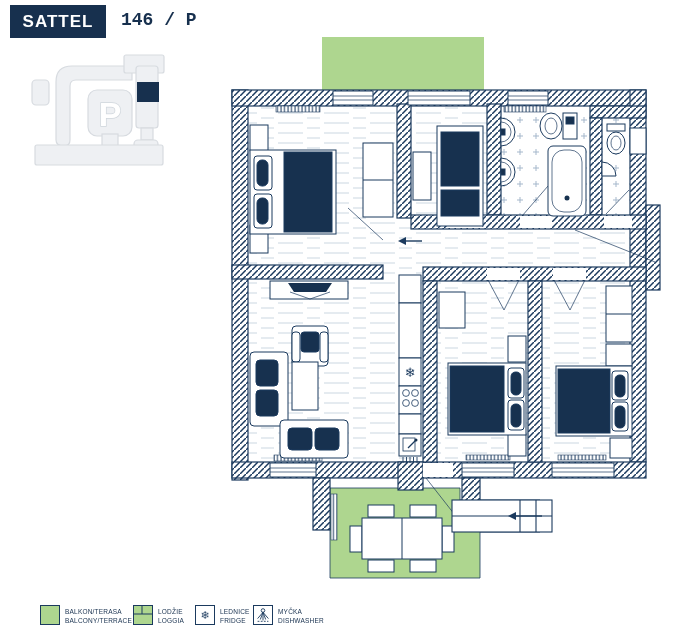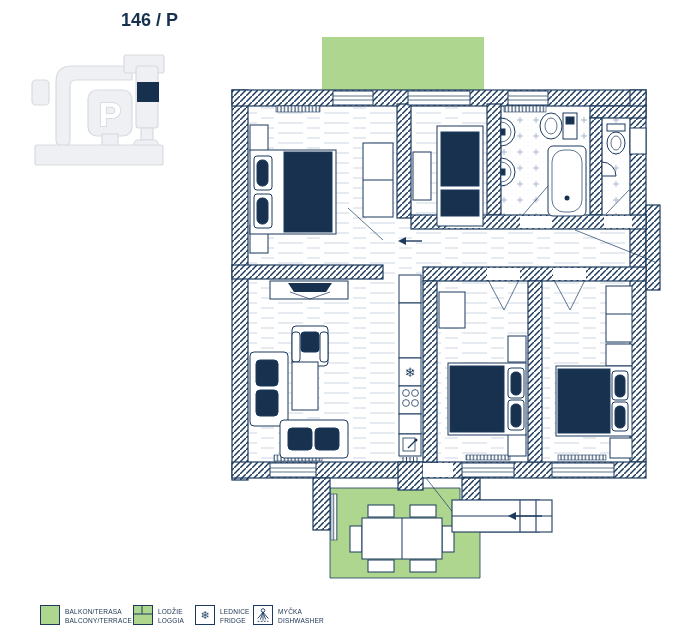--- a/index.html
+++ b/index.html
@@ -3,21 +3,21 @@
 <meta charset="utf-8">
 <style>
   html,body{margin:0;padding:0;background:#ffffff;}
   #stage{position:relative;width:686px;height:641px;background:#fff;overflow:hidden;
          font-family:"Liberation Sans",sans-serif;}
   .abs{position:absolute;}
   
   #title-badge{left:10px;top:5px;width:96px;height:33px;background:#17304e;
     color:#fff;display:flex;align-items:center;justify-content:center;
     font-weight:bold;font-size:17px;letter-spacing:1px;}
-  #unit-no{left:121px;top:10px;color:#17304e;font-weight:bold;font-size:18px;}
+  #unit-no{left:121px;top:10px;color:#17304e;font-weight:bold;font-size:18px;font-family:Liberation Mono, monospace;}
   
   .leg-item{top:605px;display:flex;align-items:flex-start;gap:5px;}
   .leg-swatch{width:20px;height:20px;box-sizing:border-box;border:1px solid #1b3a5e;
     display:flex;align-items:center;justify-content:center;flex:0 0 auto;background:#fff;}
   .leg-swatch.green{background:#aed68f;}
   .leg-label{font-size:6.5px;line-height:1.35;color:#17304e;letter-spacing:.2px;
     text-transform:uppercase;padding-top:3px;white-space:nowrap;}
   .snow{font-size:11px;color:#1b3a5e;line-height:1;}
 </style>
 </head>
@@ -253,20 +253,23 @@
     <g stroke="#1b3a5e" stroke-width="1.1" fill="#ffffff">
       <rect x="452" y="500" width="100" height="32"></rect>
       <line x1="452" y1="516" x2="552" y2="516"></line>
       <line x1="520" y1="500" x2="520" y2="532"></line>
       <line x1="536" y1="500" x2="536" y2="532"></line>
       <line x1="542" y1="516" x2="514" y2="516" stroke-width="1.3"></line>
       <polygon points="508,516 516,512 516,520" fill="#1b3a5e" stroke="none"></polygon>
     </g>
   </svg>
 
+  <div id="title-badge" class="abs">
+    <span>SATTEL</span>
+  </div>
   <div id="unit-no" class="abs">146 / P</div>
 
   <svg class="abs" style="left:20px;top:52px" width="180" height="125" viewBox="0 0 180 125">
     <g fill="#eef0f3" stroke="#d7dbe0" stroke-width="1.2">
       <rect x="12" y="28" width="17" height="25" rx="4"></rect>
       <path d="M36,88 V30 Q36,14 52,14 H112 V28 H56 Q50,28 50,34 V88 Q50,94 44,94 Q36,94 36,88 Z"></path>
       <rect x="104" y="3" width="40" height="18" rx="2"></rect>
       <rect x="116" y="14" width="22" height="62" rx="3"></rect>
       <rect x="121" y="76" width="12" height="12"></rect>
       <rect x="114" y="88" width="24" height="16" rx="4"></rect>

